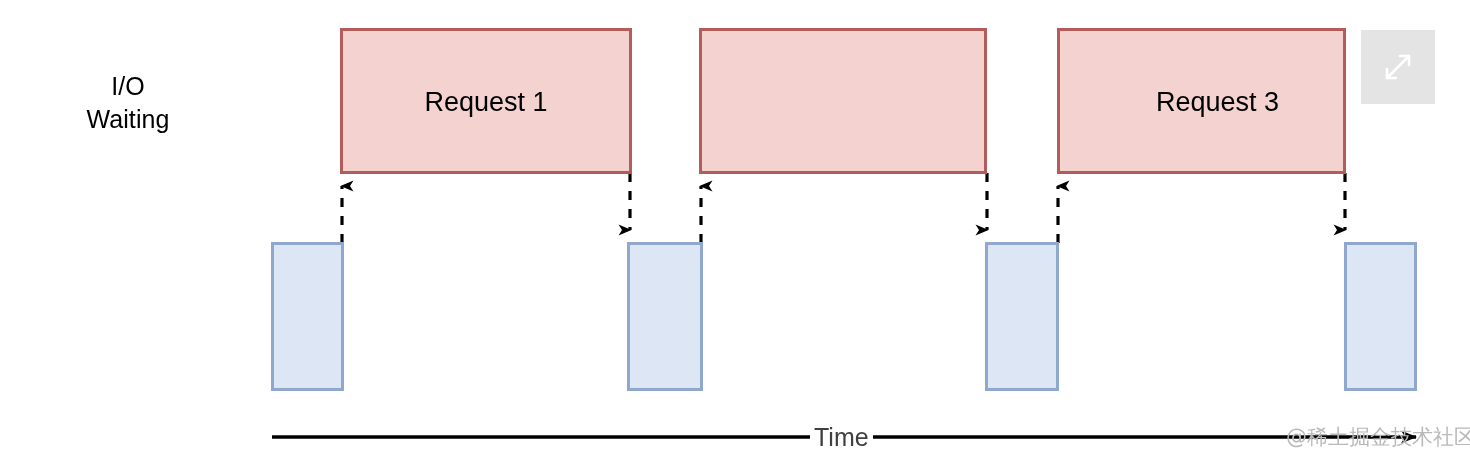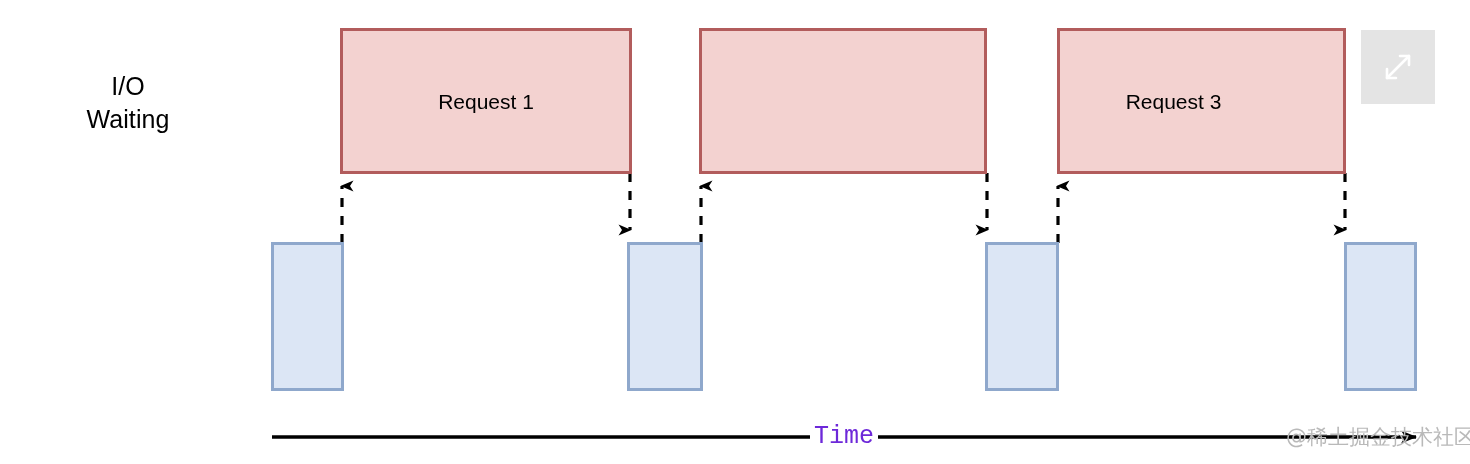--- a/index.html
+++ b/index.html
@@ -42,35 +42,35 @@
     width: 200px;
   }
   #label-cpu {
     left: 28px;
     top: 285px;
     width: 200px;
   }
   .box-label {
     position: absolute;
     color: #000000;
-    font-size: 21px;
+    font-size: 27px;
     line-height: 28px;
     text-align: center;
     white-space: nowrap;
     font-family: "Liberation Sans", sans-serif;
   }
   .time-label {
     position: absolute;
-    color: #6d28d9;
+    color: #404040;
     font-size: 25px;
     line-height: 28px;
     background: #ffffff;
     padding: 0 4px;
     white-space: nowrap;
-    font-family: Liberation Mono, monospace;
+    font-family: Liberation Sans, sans-serif;
   }
   #fullscreen-button {
     position: absolute;
     left: 1361px;
     top: 30px;
     width: 74px;
     height: 74px;
     background: #e4e4e4;
     display: flex;
     align-items: center;
@@ -140,21 +140,21 @@
       <line x1="272" y1="437" x2="1416" y2="437" stroke="#000000" stroke-width="3.4" marker-end="url(#arrow-time)"></line>
     </g>
   </svg>
 
   <div class="row-label" id="label-io">
     <div>I/O</div>
     <div>Waiting</div>
   </div>
 
   <div class="box-label" style="left:341px; top:88px; width:290px;">Request 1</div>
-  <div class="box-label" style="left:1030px; top:88px; width:287px;">Request 3</div>
+  <div class="box-label" style="left:1074px; top:88px; width:287px;">Request 3</div>
 
   <div class="time-label" style="left:810px; top:423px;">Time</div>
 
   <div id="fullscreen-button">
     <span>
       <svg width="40" height="40" viewBox="0 0 40 40" aria-hidden="true">
         <g stroke="#ffffff" stroke-width="2.6" stroke-linecap="round" stroke-linejoin="round" fill="none">
           <line x1="9" y1="31" x2="31" y2="9"></line>
           <polyline points="22,9 31,9 31,18"></polyline>
           <polyline points="18,31 9,31 9,22"></polyline>

